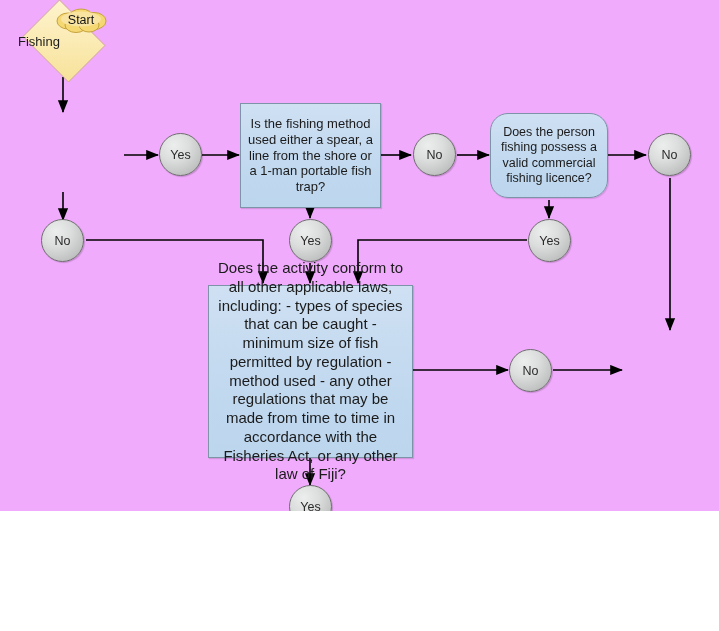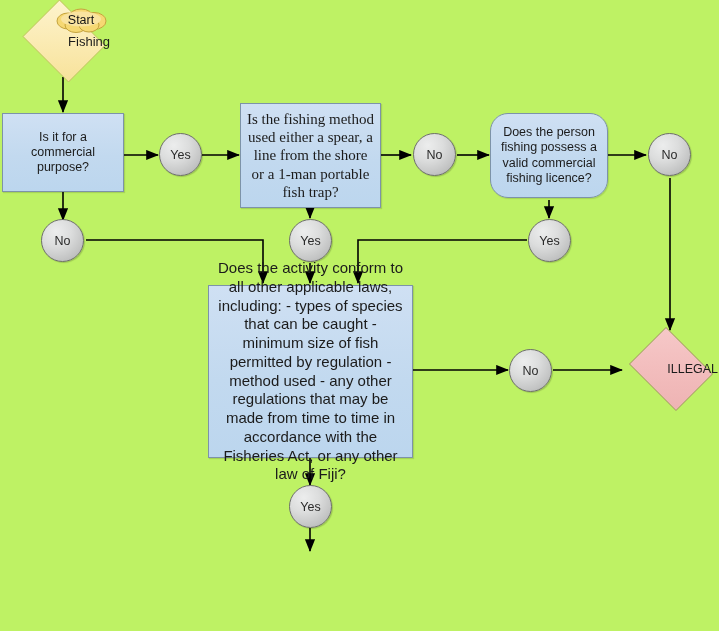--- a/index.html
+++ b/index.html
@@ -4,22 +4,22 @@
 <title>Fishing Legality Flowchart</title>
 <style>
   html,body{margin:0;padding:0;background:#ffffff;}
   body{
     font-family:"Liberation Sans","DejaVu Sans",sans-serif;
     -webkit-font-smoothing:antialiased;
   }
   #canvas{
     position:relative;
     width:719px;
-    height:631px;
-    background:#bef264;
+    height:511px;
+    background:#f0abfc;
     overflow:hidden;
   }
   #edges{
     position:absolute;
     left:0;top:0;
     width:719px;height:631px;
     pointer-events:none;
   }
 
   
@@ -52,21 +52,21 @@
     justify-content:center;
     text-align:center;
     box-shadow:1px 1px 1px rgba(0,0,0,.18);
   }
 
   
   .diamond{
     position:absolute;
     display:flex;
     align-items:center;
-    justify-content:flex-end;
+    justify-content:flex-start;
   }
   .diamond .face{
     position:absolute;
     left:0;top:0;
     width:100%;height:100%;
     transform:rotate(45deg) scale(.707);
     box-sizing:border-box;
   }
   .diamond .dlabel{
     position:relative;
@@ -163,33 +163,30 @@
       </g>
     </svg>
     <span class="ctext">Start</span>
   </div>
 
   <div class="diamond start" style="left:18px;top:4px;width:92px;height:74px;font-size:13px;">
     <div class="face"></div>
     <span class="dlabel">Fishing</span>
   </div>
 
-  <div class="proc" style="left:2px;top:113px;width:122px;height:79px;font-size:12.5px;">
-    <span>Is it for a commercial purpose?</span>
-  </div>
 
   <div class="node-circle" style="left:159px;top:133px;width:43px;height:43px;font-size:12.5px;">
     <span>Yes</span>
   </div>
 
   <div class="node-circle" style="left:41px;top:219px;width:43px;height:43px;font-size:12.5px;">
     <span>No</span>
   </div>
 
-  <div class="proc" style="left:240px;top:103px;width:141px;height:105px;font-size:15px;font-family:Liberation Serif, serif;">
+  <div class="proc" style="left:240px;top:103px;width:141px;height:105px;font-size:13px;">
     <span>Is the fishing method used either a spear, a line from the shore or a 1-man portable fish trap?</span>
   </div>
 
   <div class="node-circle" style="left:413px;top:133px;width:43px;height:43px;font-size:12.5px;">
     <span>No</span>
   </div>
 
   <div class="node-circle" style="left:289px;top:219px;width:43px;height:43px;font-size:12.5px;">
     <span>Yes</span>
   </div>
@@ -211,19 +208,15 @@
   </div>
 
   <div class="node-circle" style="left:509px;top:349px;width:43px;height:43px;font-size:12.5px;">
     <span>No</span>
   </div>
 
   <div class="node-circle" style="left:289px;top:485px;width:43px;height:43px;font-size:12.5px;">
     <span>Yes</span>
   </div>
 
-  <div class="diamond illegal" style="left:624px;top:332px;width:94px;height:74px;font-size:12.5px;">
-    <div class="face"></div>
-    <span class="dlabel">ILLEGAL</span>
-  </div>
 
 
 </div>
 
 </body></html>

